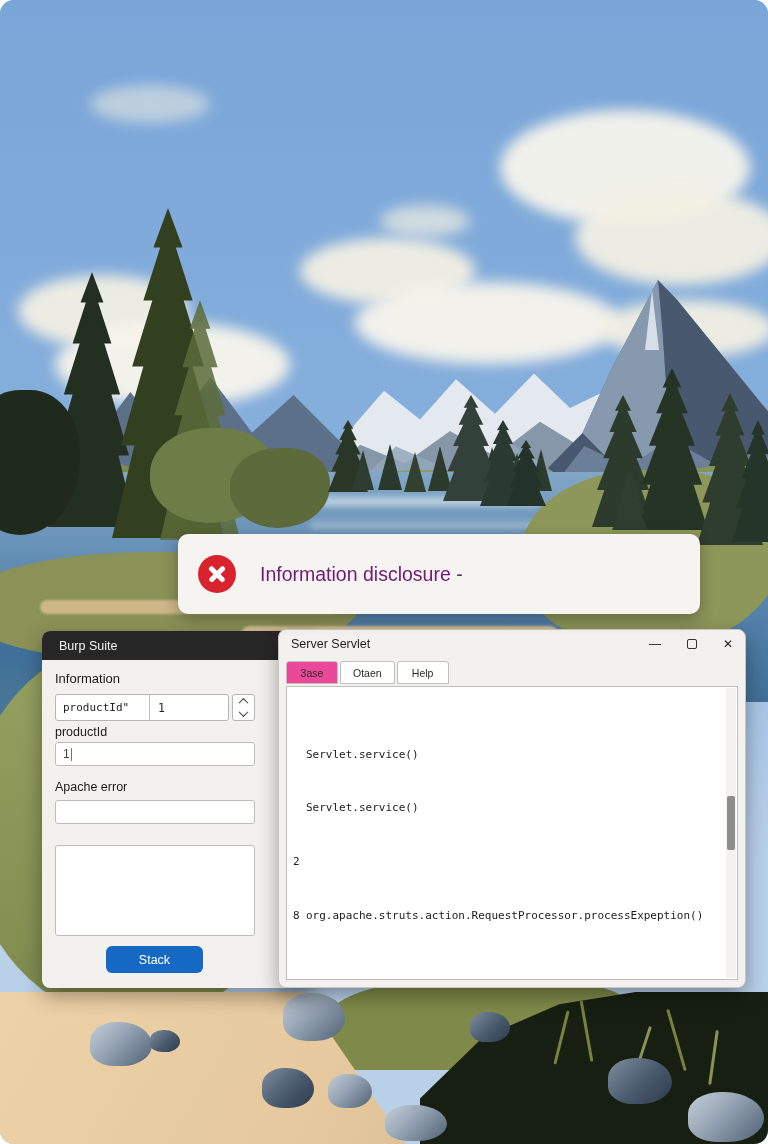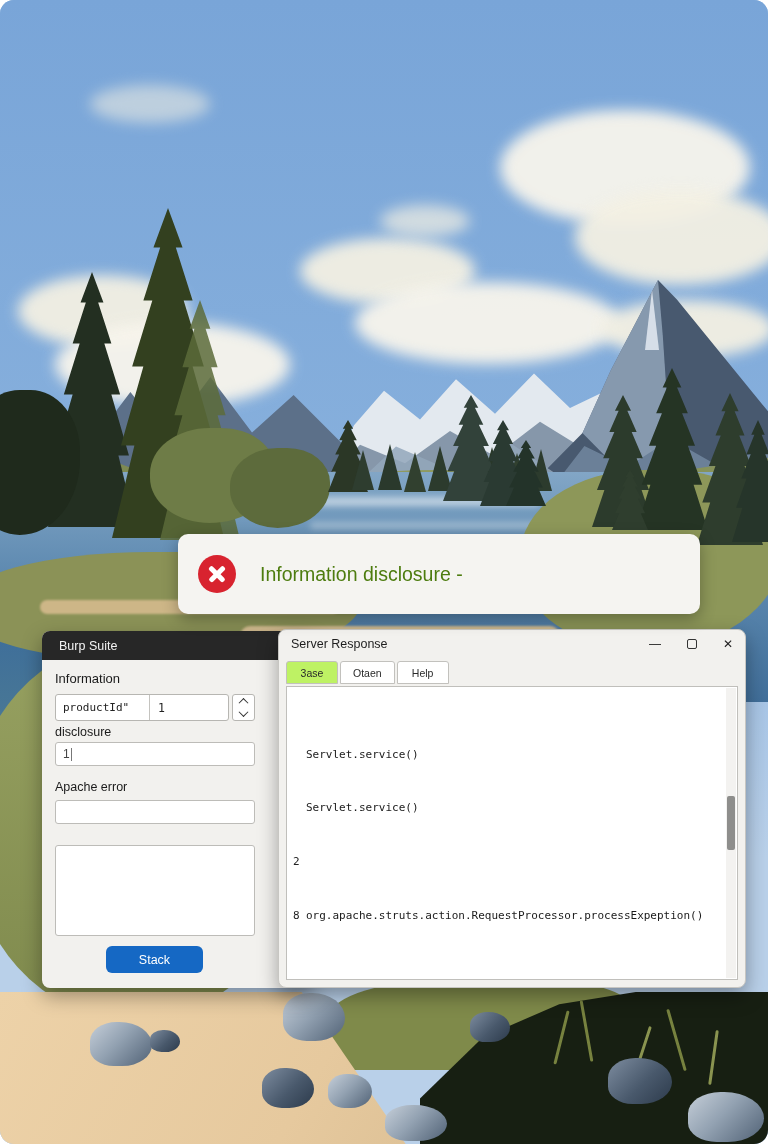--- a/index.html
+++ b/index.html
@@ -27,21 +27,21 @@
   .rock.dk{background:linear-gradient(135deg,#7e8da0 0%,#49596c 55%,#2c3a4b 100%);}
   .blade{width:3px;border-radius:2px;background:#77823f;}
 
   
   .banner{left:178px;top:534px;width:522px;height:80px;background:#f5f4f1;border-radius:10px;
     box-shadow:0 5px 16px rgba(0,0,0,.3);display:flex;align-items:center;gap:24px;padding-left:20px;z-index:30;}
   .err-icon{width:38px;height:38px;border-radius:50%;background:#d8232f;position:relative;flex:0 0 auto;}
   .err-icon::before,.err-icon::after{content:"";position:absolute;left:50%;top:50%;width:20px;height:4.5px;border-radius:2px;background:#fff;}
   .err-icon::before{transform:translate(-50%,-50%) rotate(45deg);}
   .err-icon::after{transform:translate(-50%,-50%) rotate(-45deg);}
-  .banner-text{font-size:19.5px;color:#4d7c0f;line-height:1.38;}
+  .banner-text{font-size:19.5px;color:#701a75;line-height:1.38;}
 
   
   .win{background:#f2f1ee;border-radius:8px;box-shadow:0 8px 20px rgba(0,0,0,.35);z-index:20;}
   .field{background:#fff;border:1px solid #bdbcb8;border-radius:3px;}
 
   
   .burp{left:42px;top:631px;width:272px;height:357px;}
   .burp-titlebar{position:absolute;left:0;top:0;right:0;height:29px;background:#272727;border-radius:8px 8px 0 0;
     display:flex;align-items:center;padding:0 12px 0 17px;color:#f3f3f3;font-size:12.5px;}
   .burp-close{margin-left:auto;color:#fff;font-size:13px;cursor:default;}
@@ -64,21 +64,21 @@
 
   
   .server{left:278px;top:629px;width:468px;height:359px;border:1px solid #c7c6c2;}
   .srv-titlebar{position:absolute;left:0;top:0;right:0;height:28px;display:flex;align-items:center;padding:0 12px;color:#1e1e1e;font-size:12.5px;}
   .srv-controls{margin-left:auto;display:flex;align-items:center;gap:26px;color:#222;}
   .ctl{font-size:12px;line-height:1;cursor:default;}
   .ctl.max{width:10px;height:10px;border:1.4px solid #333;border-radius:2px;}
   .tabs{position:absolute;left:7px;top:31px;display:flex;gap:2px;}
   .tab{height:23px;min-width:52px;padding:0 12px;background:#fff;border:1px solid #c2c1bd;border-radius:3px 3px 0 0;
     font-size:10.5px;color:#2a2a2a;display:flex;align-items:center;justify-content:center;cursor:default;font-family:"Liberation Sans",sans-serif;}
-  .tab.dim{background:#bef264;}
+  .tab.dim{background:#ec4899;}
   .code-panel{position:absolute;left:7px;top:56px;width:452px;height:294px;background:#fff;border:1px solid #c0bfbb;overflow:hidden;}
   .code{padding:7px 4px 6px 6px;font-family:"DejaVu Sans Mono",monospace;font-size:11px;line-height:13.4px;color:#1a1a1a;white-space:pre;}
   .cl{display:flex;}
   .cl .g{width:13px;flex:0 0 auto;text-align:left;color:#222;}
   .cl .t{flex:0 0 auto;}
   .vscroll{position:absolute;top:1px;right:1px;width:10px;bottom:1px;background:#f3f2f0;}
   .vthumb{position:absolute;left:1px;width:8px;top:108px;height:54px;background:#8e8e8c;border-radius:2px;}
 </style>
 </head>
 <body>
@@ -185,38 +185,38 @@
       </div>
       <div class="spinner">
         <div class="spin-btn">
             <span class="chev up"></span>
           </div>
         <div class="spin-btn">
             <span class="chev down"></span>
           </div>
       </div>
     </div>
-    <div class="blabel" style="top:94px;font-size:12.5px;">disclosure</div>
+    <div class="blabel" style="top:94px;font-size:12.5px;">productId</div>
     <div class="binput field" style="top:111px;">
       <span>1</span>
         <span class="cursor"></span>
     </div>
     <div class="blabel" style="top:149px;font-size:12.5px;">Apache error</div>
     <div class="binput field" style="top:169px;">
       <span></span>
     </div>
     <div class="btextarea field">
       <span></span>
     </div>
     <button class="submit">Stack</button>
   </div>
 
   <div class="abs win server">
     <div class="srv-titlebar">
-      <span>Server Response</span>
+      <span>Server Servlet</span>
       <span class="srv-controls">
         <span class="ctl">—</span>
         <span class="ctl max"></span>
         <span class="ctl">✕</span>
       </span>
     </div>
     <div class="tabs">
 
         <button class="tab dim">3ase</button>
 

